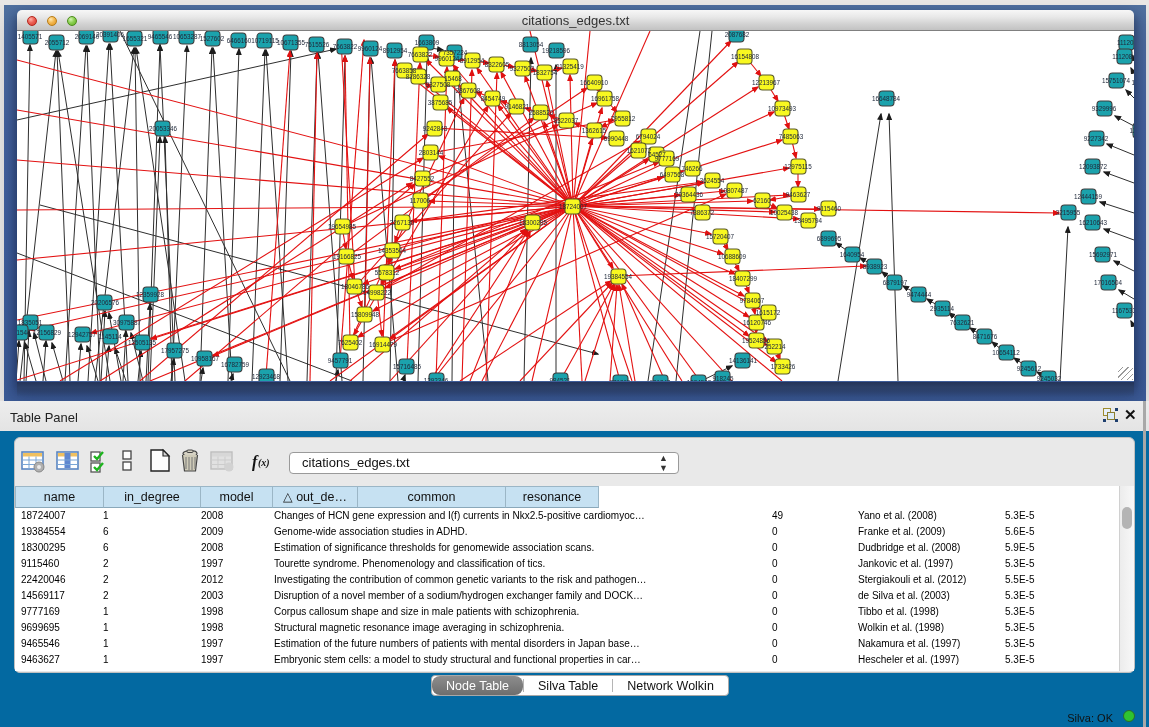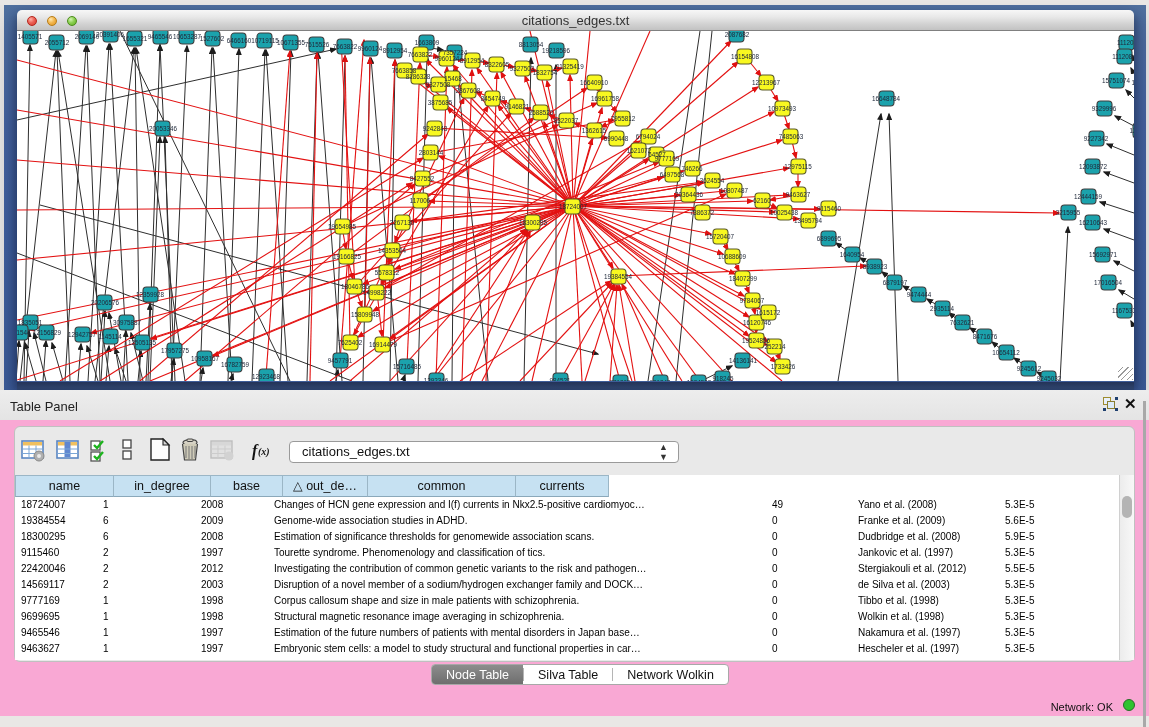--- a/index.html
+++ b/index.html
@@ -21,21 +21,21 @@
 .tl { position:absolute; top:5.5px; width:10.5px; height:10.5px; border-radius:50%; }
 .tl.r { left:9.5px; background:radial-gradient(circle at 35% 30%, #ffb0a8, #ec6156 45%, #d3372b); border:0.5px solid #b5251c;}
 .tl.y { left:29.5px; background:radial-gradient(circle at 35% 30%, #ffe9b0, #f3b74f 45%, #dd9321); border:0.5px solid #b87c15;}
 .tl.g { left:49.5px; background:radial-gradient(circle at 35% 30%, #d2f4b2, #8cd052 45%, #5faf23); border:0.5px solid #4c8c1b;}
 #view { position:relative; width:1117px; height:350px; background:#fff; overflow:hidden; }
 #win .bot { position:absolute; left:0; bottom:-15px; width:1117px; height:15px; background:linear-gradient(#243358,#2c4068 35%,rgba(64,94,154,0)); }
 
 #grip { position:absolute; right:1px; bottom:1px; width:15px; height:13px;
   background:repeating-linear-gradient(135deg, transparent 0 3px, #9a9a9a 3px 4px); }
 
-#panel { position:absolute; left:0; top:390px; width:1149px; height:326px; background:#f9a8d4; }
+#panel { position:absolute; left:0; top:401px; width:1149px; height:326px; background:#0369a1; }
 #panel .hdr { position:relative; height:30px; background:linear-gradient(#ededed,#e4e4e4); }
 #panel .hdr .txt { position:absolute; left:10px; top:9px; font-size:13px; color:#222; }
 #float-ic { position:absolute; left:1103px; top:6px; width:15px; height:15px; }
 #float-ic .s1 { position:absolute; left:0; top:1px; width:8px; height:8px; border:1.5px solid #9e8c2e; background:#e8f0fa; }
 #float-ic .s2 { position:absolute; left:4px; top:5px; width:8px; height:8px; border:1.5px solid #8a7d30; background:#dcebf8; }
 #float-ic .d1,#float-ic .d2,#float-ic .d3 { position:absolute; width:3px; height:3px; background:#1e3f6e; }
 #float-ic .d1 { right:0; top:1px; } #float-ic .d2 { left:0; bottom:0; } #float-ic .d3 { right:0; bottom:0; }
 #close-x { position:absolute; left:1124px; top:8px; font-size:15px; font-weight:bold; color:#111; line-height:12px; }
 #inner { position:absolute; left:14px; top:36px; width:1121px; height:236px;
   border:1px solid #c0c0c0; border-radius:6px; background:#e9e9e9; }
@@ -52,21 +52,21 @@
 #thead div:first-child { border-left:1px solid #9bb6c6; }
 #tbody { position:absolute; left:0; top:22px; font-size:10px; color:#000; }
 .row { height:16px; line-height:16px; white-space:nowrap; }
 .row span { display:inline-block; overflow:hidden; vertical-align:top; }
 
 #sbar { position:absolute; left:1104px; top:0px; width:15px; height:185px; background:linear-gradient(90deg,#ececec,#f8f8f8); border-left:1px solid #d0d0d0;}
 #sbar .th { position:absolute; left:2px; top:21px; width:10px; height:22px; background:#b4b4b4; border-radius:5px; }
 
 #tabs { position:absolute; left:431px; top:274px; z-index:5; height:21px; display:flex; font-size:12.5px;
   border:1px solid #a8a8a8; border-radius:4px; background:#fff; overflow:hidden; }
-#tabs .tb { padding:0 14px; line-height:20px; color:#111; }
+#tabs .tb { padding:0 14px; line-height:20px; color:#111;border-radius:8px; }
 #tabs .tb.sel { background:linear-gradient(#8d8d8d,#6e6e6e); color:#fff; }
 #tabs .sep { width:1px; background:#b5b5b5; margin:3px 0; }
 
 #mem { position:absolute; right:36px; top:311px; font-size:11px; color:#111; }
 #dot { position:absolute; right:14px; top:309px; width:12px; height:12px; border-radius:50%;
   background:#2fc32f; border:1px solid #2a6b2a; }
 #rstrip { position:absolute; left:1143px; top:401px; width:3px; height:326px; background:#a8a8a8; }
 </style></head>
 <body>
 <div id="app">
@@ -673,26 +673,26 @@
             </g>
 <g transform="translate(237,15)">
               <text x="0" y="14" font-family="Liberation Serif, serif" font-style="italic" font-weight="bold" font-size="16" fill="#111">f</text>
               <text x="6" y="13" font-family="Liberation Serif, serif" font-style="italic" font-weight="bold" font-size="10" fill="#111">(x)</text>
             </g>
 </svg>
         <div id="combo">citations_edges.txt<span class="arr">▲<br>▼</span></div>
       </div>
       <div id="tbl">
         <div id="thead">
-          <div style="width:99px">name</div>
+          <div style="width:89px">name</div>
           <div style="width:97px">in_degree</div>
-          <div style="width:72px">base</div>
+          <div style="width:72px">model</div>
           <div style="width:85px">△ out_de…</div>
           <div style="width:148px">common</div>
-          <div style="width:93px">currents</div>
+          <div style="width:93px">resonance</div>
         </div>
         <div id="tbody">
             <div class="row"><span style="width:84px;padding-left:6px">18724007</span><span style="width:97px;padding-left:4px">1</span><span style="width:72px;padding-left:5px">2008</span><span style="width:498px;padding-left:6px">Changes of HCN gene expression and I(f) currents in Nkx2.5-positive cardiomyoc…</span><span style="width:85px;padding-left:6px">49</span><span style="width:148px;padding-left:7px">Yano et al. (2008)</span><span style="width:90px;padding-left:6px">5.3E-5</span></div>
             <div class="row"><span style="width:84px;padding-left:6px">19384554</span><span style="width:97px;padding-left:4px">6</span><span style="width:72px;padding-left:5px">2009</span><span style="width:498px;padding-left:6px">Genome-wide association studies in ADHD.</span><span style="width:85px;padding-left:6px">0</span><span style="width:148px;padding-left:7px">Franke et al. (2009)</span><span style="width:90px;padding-left:6px">5.6E-5</span></div>
             <div class="row"><span style="width:84px;padding-left:6px">18300295</span><span style="width:97px;padding-left:4px">6</span><span style="width:72px;padding-left:5px">2008</span><span style="width:498px;padding-left:6px">Estimation of significance thresholds for genomewide association scans.</span><span style="width:85px;padding-left:6px">0</span><span style="width:148px;padding-left:7px">Dudbridge et al. (2008)</span><span style="width:90px;padding-left:6px">5.9E-5</span></div>
             <div class="row"><span style="width:84px;padding-left:6px">9115460</span><span style="width:97px;padding-left:4px">2</span><span style="width:72px;padding-left:5px">1997</span><span style="width:498px;padding-left:6px">Tourette syndrome. Phenomenology and classification of tics.</span><span style="width:85px;padding-left:6px">0</span><span style="width:148px;padding-left:7px">Jankovic et al. (1997)</span><span style="width:90px;padding-left:6px">5.3E-5</span></div>
             <div class="row"><span style="width:84px;padding-left:6px">22420046</span><span style="width:97px;padding-left:4px">2</span><span style="width:72px;padding-left:5px">2012</span><span style="width:498px;padding-left:6px">Investigating the contribution of common genetic variants to the risk and pathogen…</span><span style="width:85px;padding-left:6px">0</span><span style="width:148px;padding-left:7px">Stergiakouli et al. (2012)</span><span style="width:90px;padding-left:6px">5.5E-5</span></div>
             <div class="row"><span style="width:84px;padding-left:6px">14569117</span><span style="width:97px;padding-left:4px">2</span><span style="width:72px;padding-left:5px">2003</span><span style="width:498px;padding-left:6px">Disruption of a novel member of a sodium/hydrogen exchanger family and DOCK…</span><span style="width:85px;padding-left:6px">0</span><span style="width:148px;padding-left:7px">de Silva et al. (2003)</span><span style="width:90px;padding-left:6px">5.3E-5</span></div>
             <div class="row"><span style="width:84px;padding-left:6px">9777169</span><span style="width:97px;padding-left:4px">1</span><span style="width:72px;padding-left:5px">1998</span><span style="width:498px;padding-left:6px">Corpus callosum shape and size in male patients with schizophrenia.</span><span style="width:85px;padding-left:6px">0</span><span style="width:148px;padding-left:7px">Tibbo et al. (1998)</span><span style="width:90px;padding-left:6px">5.3E-5</span></div>
             <div class="row"><span style="width:84px;padding-left:6px">9699695</span><span style="width:97px;padding-left:4px">1</span><span style="width:72px;padding-left:5px">1998</span><span style="width:498px;padding-left:6px">Structural magnetic resonance image averaging in schizophrenia.</span><span style="width:85px;padding-left:6px">0</span><span style="width:148px;padding-left:7px">Wolkin et al. (1998)</span><span style="width:90px;padding-left:6px">5.3E-5</span></div>
@@ -704,17 +704,17 @@
           </div>
       </div>
     </div>
       <div id="tabs">
         <div class="tb sel">Node Table</div>
         <div class="sep"></div>
         <div class="tb">Silva Table</div>
         <div class="sep"></div>
         <div class="tb">Network Wolkin</div>
       </div>
-    <div id="mem">Network: OK</div>
+    <div id="mem">Silva: OK</div>
     <div id="dot"></div>
   </div>
   <div id="rstrip"></div>
 </div>
 
 </body></html>

